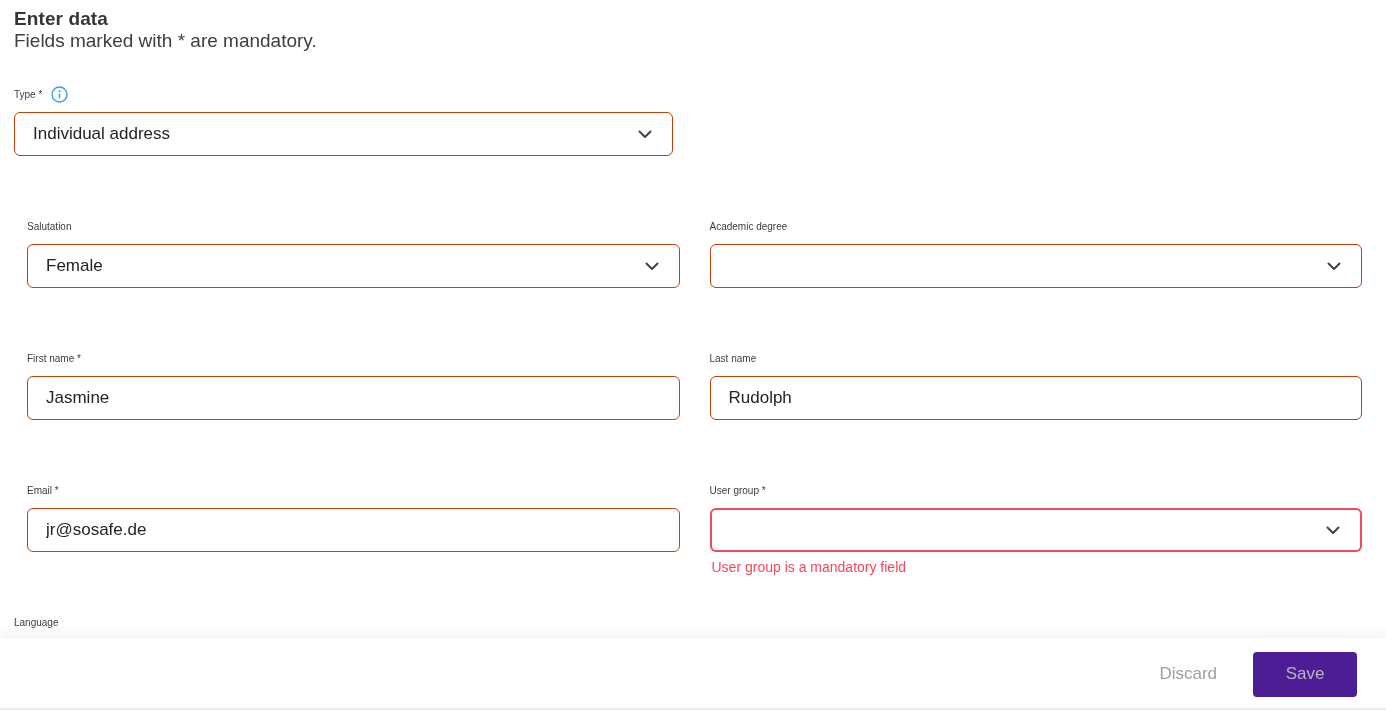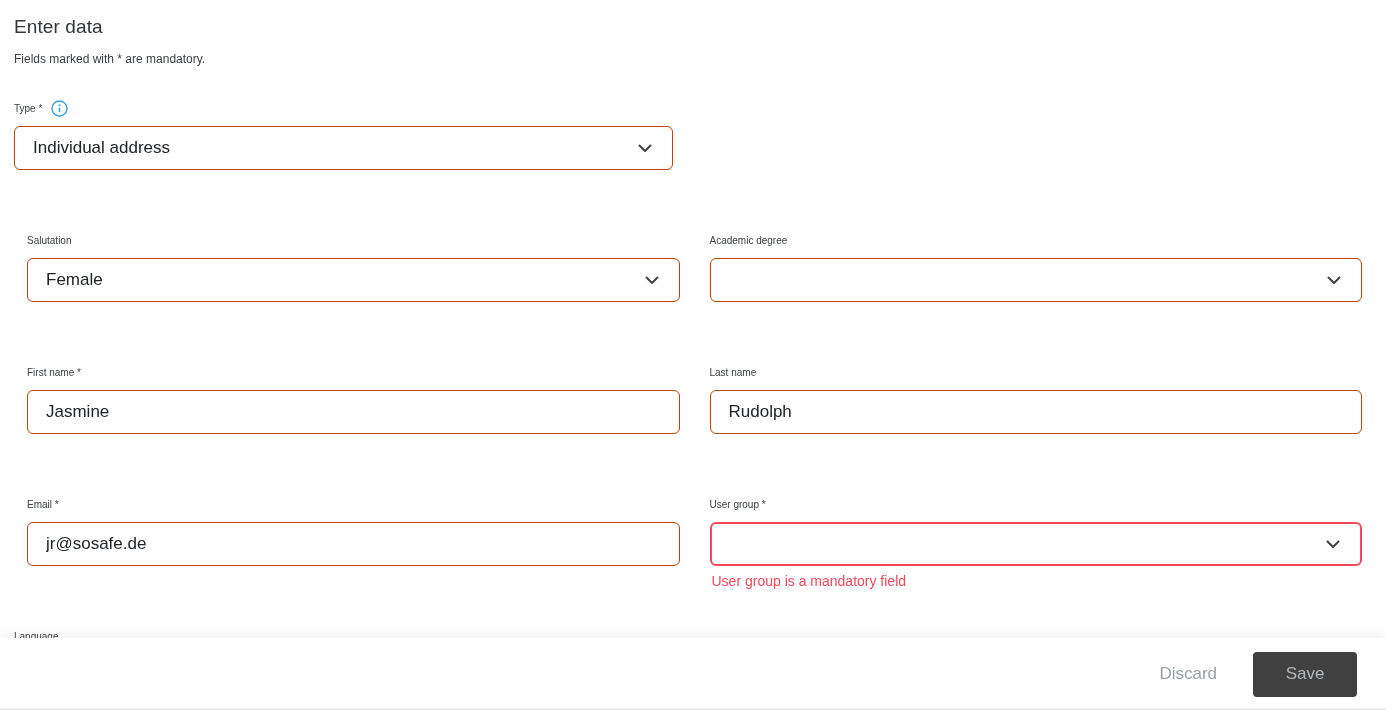--- a/index.html
+++ b/index.html
@@ -10,28 +10,26 @@
     overflow: hidden;
     position: relative;
   }
   .content {
     position: absolute;
     top: 0; left: 0; right: 0; bottom: 0;
     padding: 8px 24px 0 14px;
   }
   .page-title {
     font-size: 19px;
-    font-weight: 400;
+    font-weight: 700;
     color: #333639;
     letter-spacing: 0.1px;
-    margin-top: 8px;
   }
   .page-subtitle {
-    margin-top: 14px;
-    font-size: 12px;
+    font-size: 19px;
     color: #3c4043;
   }
   .form-grid {
     display: flex;
     gap: 30px;
   }
   .form-col { flex: 1 1 0; min-width: 0; position: relative; }
   .field-label {
     display: flex;
     align-items: center;
@@ -98,21 +96,21 @@
     border: none;
     font-size: 17px;
     color: #9aa0a6;
     cursor: pointer;
     font-family: inherit;
     padding: 8px 4px;
   }
   .btn-save {
     width: 104px;
     height: 45px;
-    background: #404040;
+    background: #4c1d95;
     border: none;
     border-radius: 4px;
     font-size: 17px;
     color: #b4b8bd;
     font-family: inherit;
     cursor: default;
   }
   .info-icon { display: inline-flex; }
 </style>
 </head>

